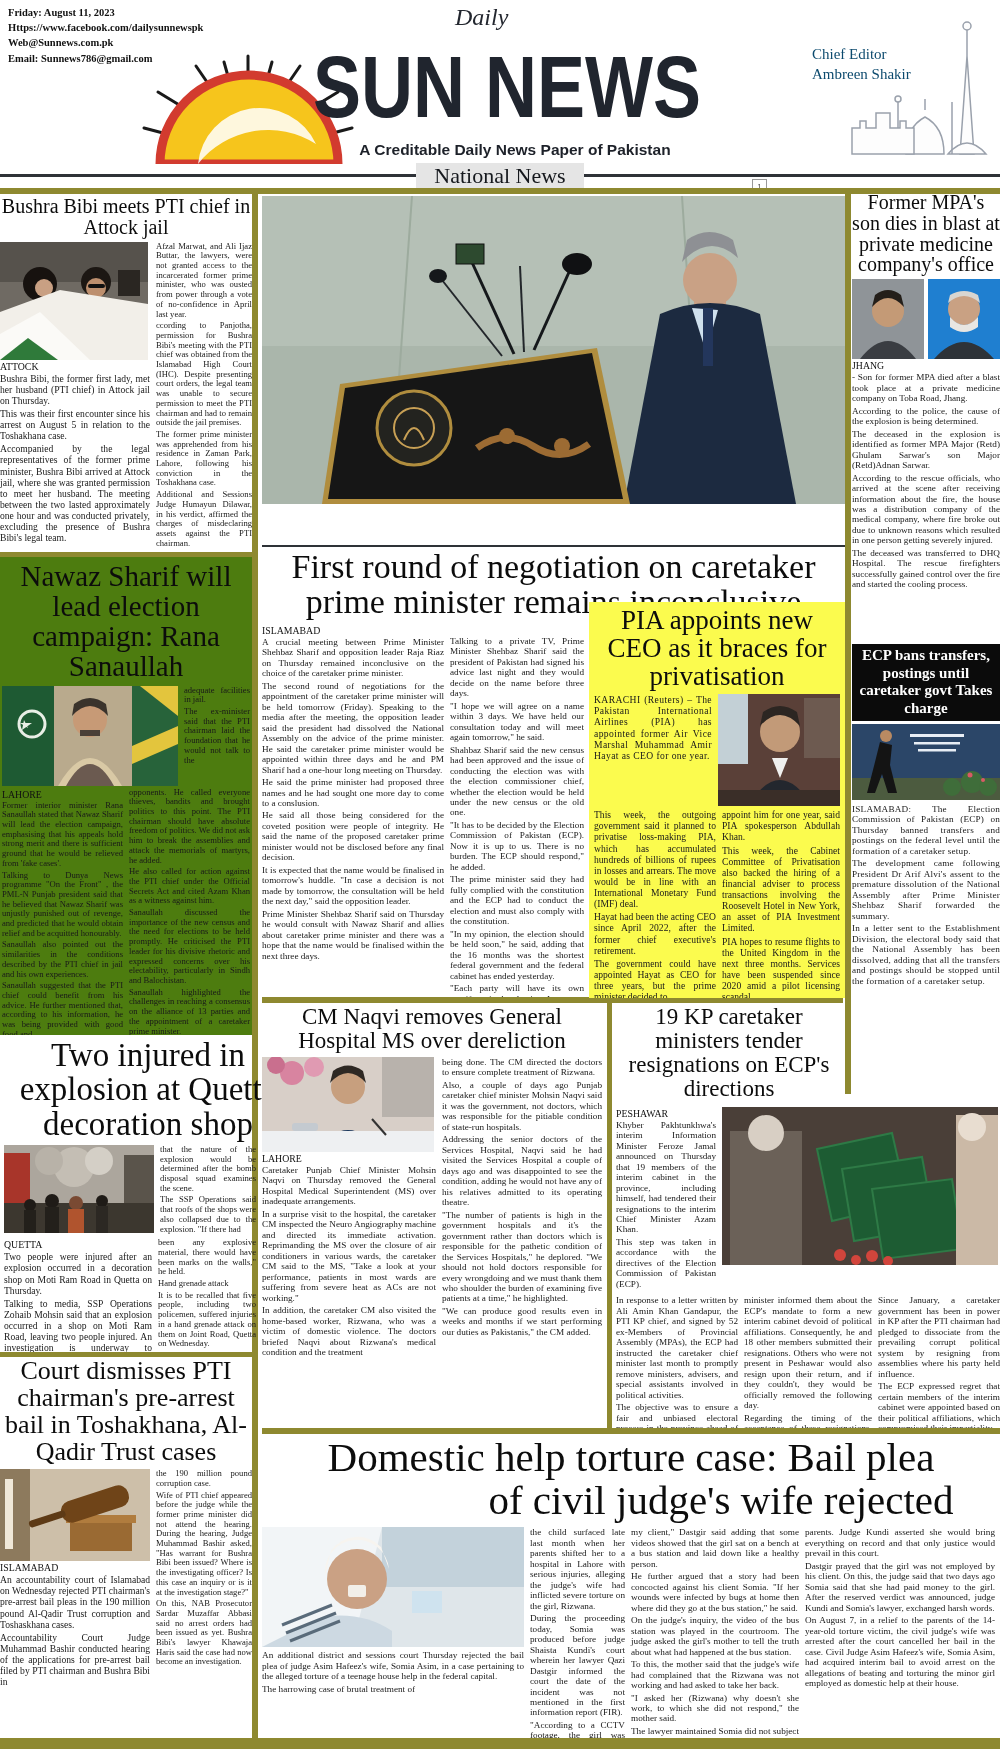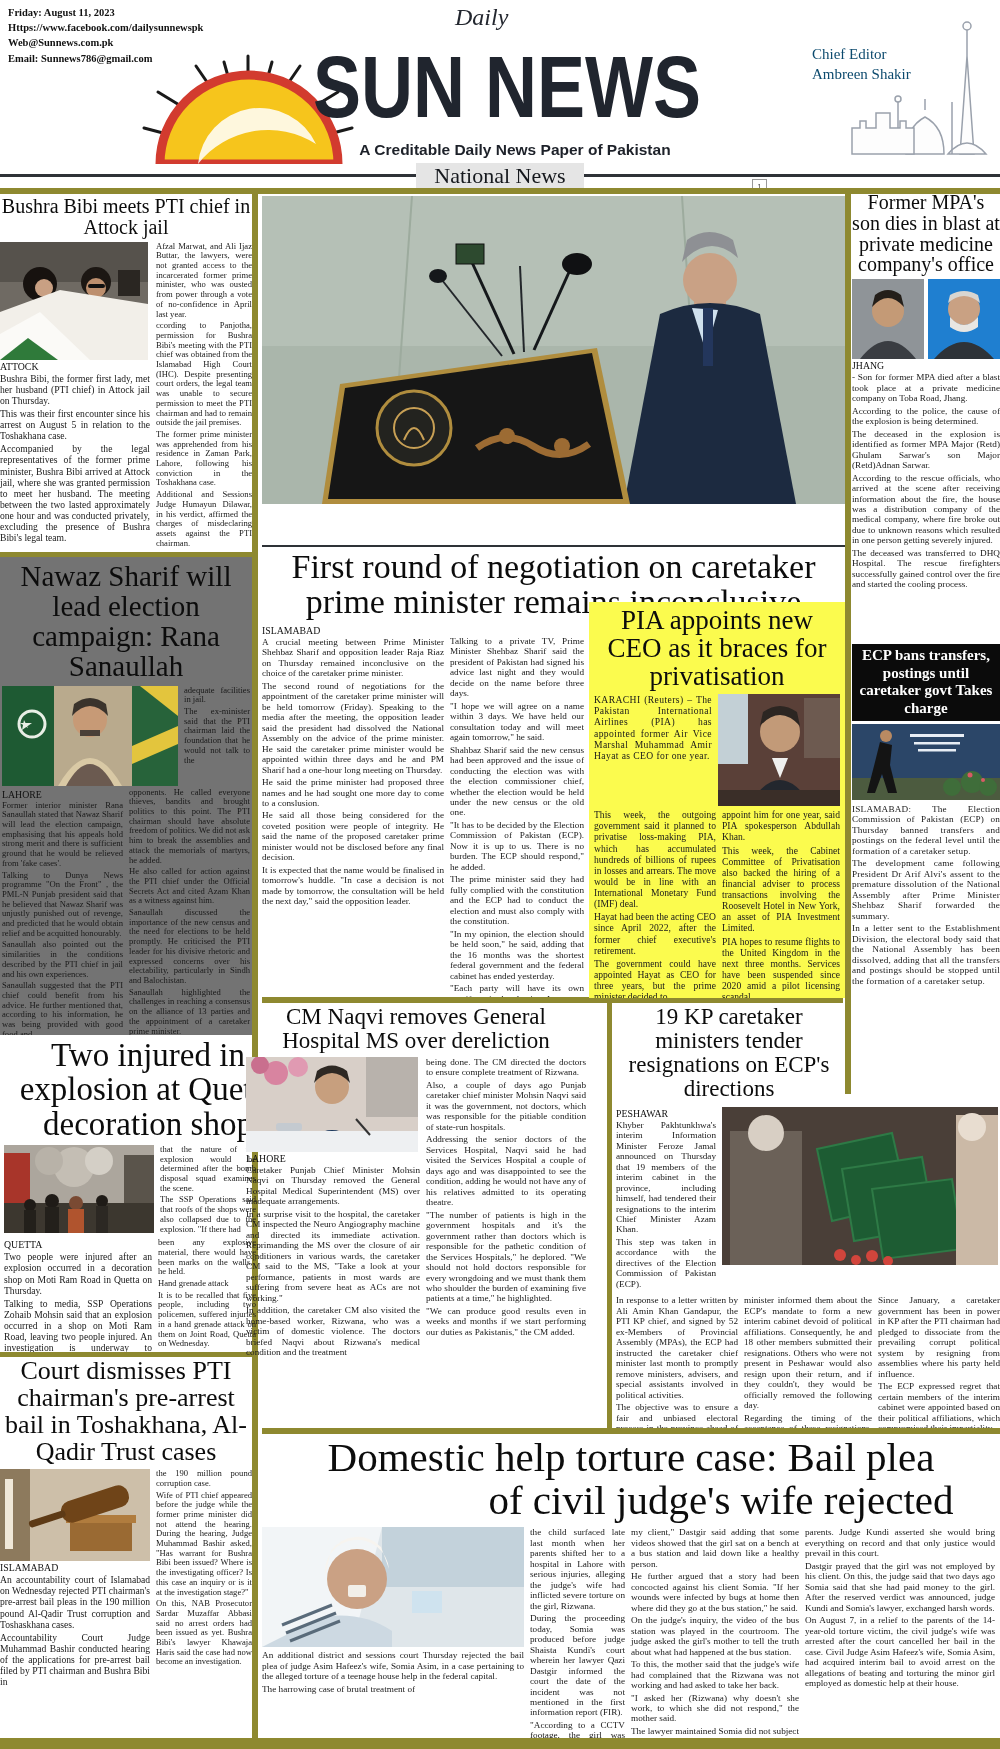--- a/index.html
+++ b/index.html
@@ -30,21 +30,21 @@
   .st-title{font-weight:400;text-align:center;line-height:1.04;color:#0c0c0c;margin:0 0 4px}
   .cols{display:flex;gap:6px}
   .body-col{font-size:9.6px;line-height:1.16;text-align:justify;color:#191919}
   .body-col p{margin:0 0 2px}
   .fs86{font-size:8.6px;line-height:1.13}
   .fs92{font-size:9.2px;line-height:1.14}
   .dateline{font-size:9.8px;margin:1px 0 1px;color:#111}
   .photo{position:relative;overflow:hidden;background:#ccc}
   .photo svg{display:block;width:100%;height:100%}
   .caption{font-family:"Liberation Sans",sans-serif;font-weight:700;font-size:11px;line-height:1.35;color:#1c1c1c}
-  .green-panel{background:#737373}
+  .green-panel{background:#4d7c0f}
   .yellow-panel{background:#fbfb4e}
   .black-title{background:#0b0b0b;color:#fff;font-weight:700;font-size:15px;line-height:1.18;text-align:center;padding:3px 2px;margin:0 0 3px}
 </style>
 </head>
 <body>
 
 <div class="page">
 
   <header>
     <div class="meta">
@@ -299,20 +299,21 @@
     <h2 class="st-title" style="font-size:34px">First round of negotiation on caretaker prime minister remains inconclusive</h2>
     <div class="cols">
       <div style="width:182px">
         <div class="dateline">ISLAMABAD</div>
         <div class="body-col fs92">
             <p>A crucial meeting between Prime Minister Shehbaz Sharif and opposition leader Raja Riaz on Thursday remained inconclusive on the choice of the caretaker prime minister.</p>
             <p>The second round of negotiations for the appointment of the caretaker prime minister will be held tomorrow (Friday). Speaking to the media after the meeting, the opposition leader said the president had dissolved the National Assembly on the advice of the prime minister. He said the caretaker prime minister would be appointed within three days and he and PM Sharif had a one-hour long meeting on Thursday.</p>
             <p>He said the prime minister had proposed three names and he had sought one more day to come to a conslusion.</p>
             <p>He said all those being considered for the coveted position were people of integrity. He said the name of the proposed caretaker prime minister would not be disclosed before any final decision.</p>
             <p>It is expected that the name would be finalised in tomorrow's huddle. "In case a decision is not made by tomorrow, the consultation will be held the next day," said the opposition leader.</p>
+            <p>Prime Minister Shehbaz Sharif said on Thursday he would consult with Nawaz Sharif and allies about caretaker prime minister and there was a hope that the name would be finalised within the next three days.</p>
           </div>
       </div>
       <div class="body-col fs92" style="width:134px;padding-top:12px">
           <p>Talking to a private TV, Prime Minister Shehbaz Sharif said the president of Pakistan had signed his advice last night and they would decide on the name before three days.</p>
           <p>"I hope we will agree on a name within 3 days. We have held our consultation today and will meet again tomorrow," he said.</p>
           <p>Shahbaz Sharif said the new census had been approved and the issue of conducting the election was with the election commissioner chief, whether the election would be held under the new census or the old one.</p>
           <p>"It has to be decided by the Election Commission of Pakistan (ECP). Now it is up to us. There is no burden. The ECP should respond," he added.</p>
           <p>The prime minister said they had fully complied with the constitution and the ECP had to conduct the election and must also comply with the constitution.</p>
           <p>"In my opinion, the election should be held soon," he said, adding that the 16 months was the shortest federal government and the federal cabinet has ended yesterday.</p>
           <p>"Each party will have its own manifesto in the election. It was not an easy task for me to run a 13-party alliance.</p>
@@ -346,21 +347,21 @@
           <p>The government could have appointed Hayat as CEO for three years, but the prime minister decided to</p>
         </div>
       <div class="body-col" style="width:118px">
           <p>appoint him for one year, said PIA spokesperson Abdullah Khan.</p>
           <p>This week, the Cabinet Committee of Privatisation also backed the hiring of a financial adviser to process transactions involving the Roosevelt Hotel in New York, an asset of PIA Investment Limited.</p>
           <p>PIA hopes to resume flights to the United Kingdom in the next three months. Services have been suspended since 2020 amid a pilot licensing scandal.</p>
         </div>
     </div>
   </section>
 
-  <section class="sec" id="st-naqvi" style="left:246px;top:1005px;width:340px;height:423px">
+  <section class="sec" id="st-naqvi" style="left:262px;top:1005px;width:340px;height:423px">
     <h2 class="st-title" style="font-size:23px;width:300px;margin:0 auto 4px">CM Naqvi removes General Hospital MS over dereliction</h2>
     <div class="cols">
       <div style="width:174px">
         <div class="photo" style="width:172px;height:95px">
           <svg viewBox="0 0 172 95" preserveAspectRatio="none">
             <rect width="172" height="95" fill="#d8cfc8"></rect>
             <circle cx="30" cy="16" r="12" fill="#d884a0"></circle>
               <circle cx="52" cy="10" r="10" fill="#e09ab2"></circle>
               <circle cx="14" cy="8" r="9" fill="#c96f8e"></circle>
             <rect x="120" y="0" width="52" height="60" fill="#b8b2ac"></rect>

